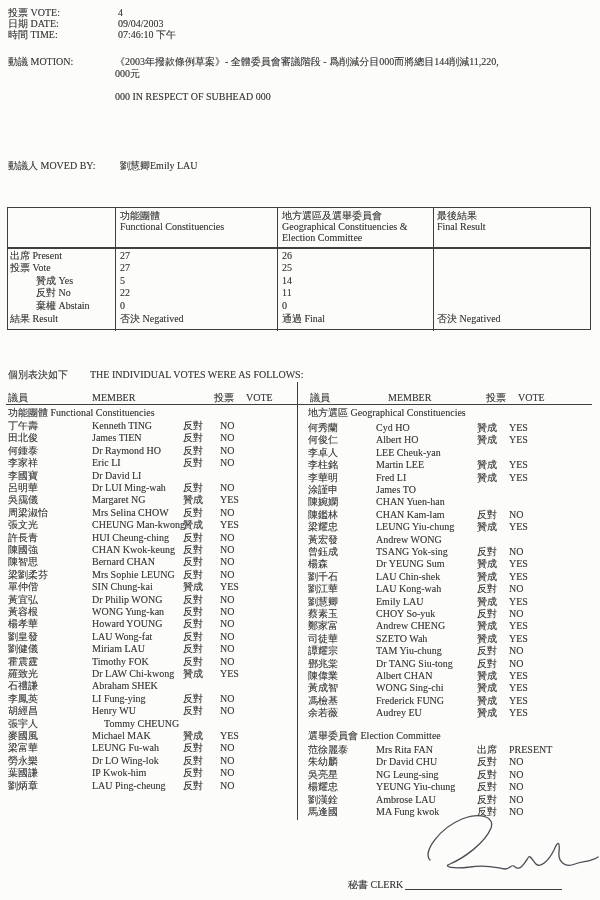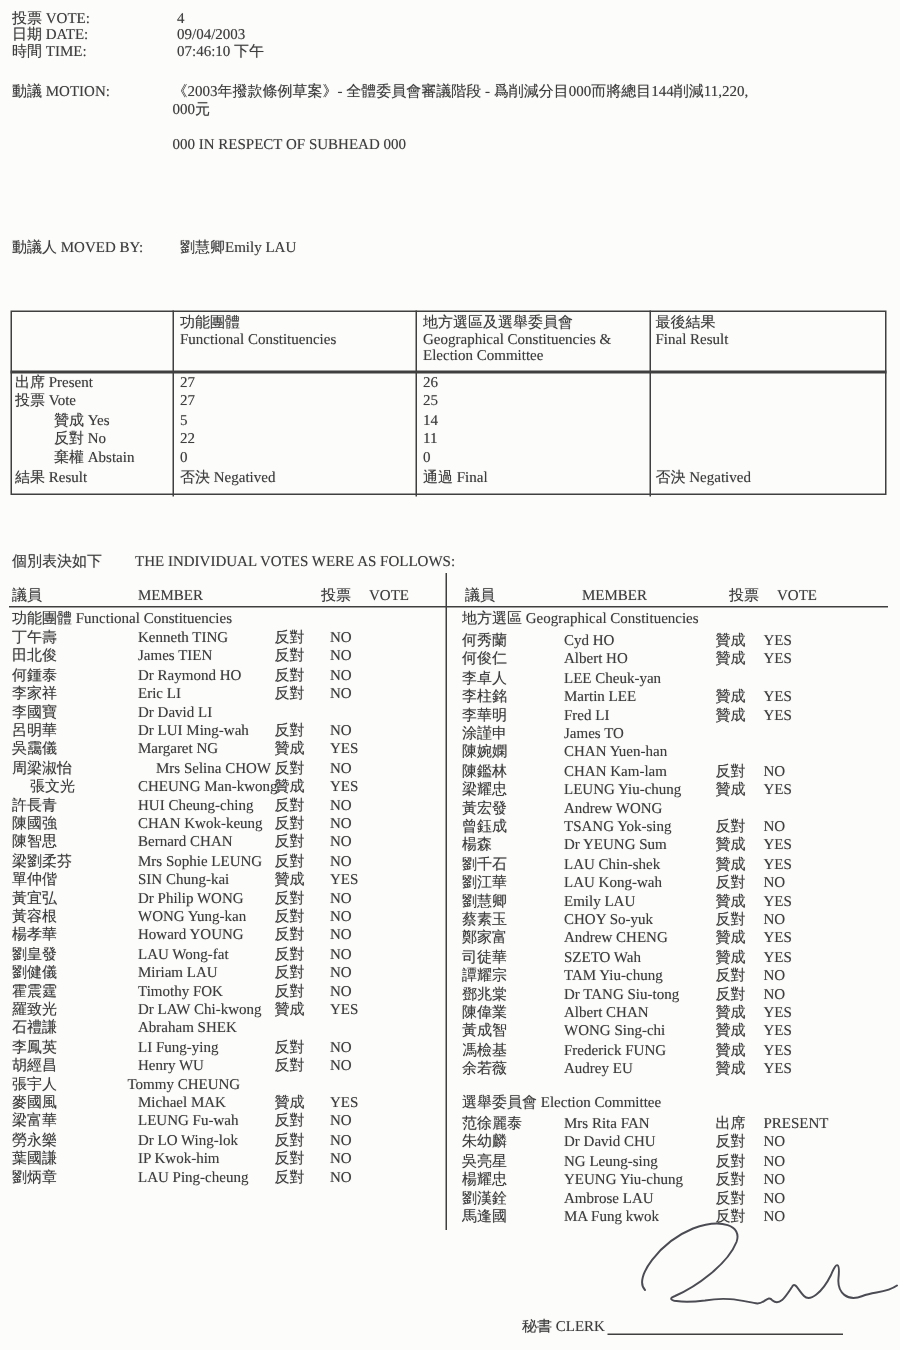--- a/index.html
+++ b/index.html
@@ -107,24 +107,24 @@
       <div class="t" style="left: 92px; top: 469.6px;">Dr David LI</div>
       <div class="t" style="left: 8px; top: 482px;">呂明華</div>
       <div class="t" style="left: 92px; top: 482px;">Dr LUI Ming-wah</div>
       <div class="t" style="left: 183px; top: 482px;">反對</div>
       <div class="t" style="left: 220px; top: 482px;">NO</div>
       <div class="t" style="left: 8px; top: 494.4px;">吳靄儀</div>
       <div class="t" style="left: 92px; top: 494.4px;">Margaret NG</div>
       <div class="t" style="left: 183px; top: 494.4px;">贊成</div>
       <div class="t" style="left: 220px; top: 494.4px;">YES</div>
       <div class="t" style="left: 8px; top: 506.8px;">周梁淑怡</div>
-      <div class="t" style="left: 104px; top: 506.8px;">Mrs Selina CHOW</div>
+      <div class="t" style="left: 92px; top: 506.8px;">Mrs Selina CHOW</div>
       <div class="t" style="left: 183px; top: 506.8px;">反對</div>
       <div class="t" style="left: 220px; top: 506.8px;">NO</div>
-      <div class="t" style="left: 8px; top: 519.2px; margin-left: 12px;">張文光</div>
+      <div class="t" style="left: 8px; top: 519.2px;">張文光</div>
       <div class="t" style="left: 92px; top: 519.2px;">CHEUNG Man-kwong</div>
       <div class="t" style="left: 183px; top: 519.2px;">贊成</div>
       <div class="t" style="left: 220px; top: 519.2px;">YES</div>
       <div class="t" style="left: 8px; top: 531.6px;">許長青</div>
       <div class="t" style="left: 92px; top: 531.6px;">HUI Cheung-ching</div>
       <div class="t" style="left: 183px; top: 531.6px;">反對</div>
       <div class="t" style="left: 220px; top: 531.6px;">NO</div>
       <div class="t" style="left: 8px; top: 544px;">陳國強</div>
       <div class="t" style="left: 92px; top: 544px;">CHAN Kwok-keung</div>
       <div class="t" style="left: 183px; top: 544px;">反對</div>
@@ -173,21 +173,21 @@
       <div class="t" style="left: 92px; top: 680.4px;">Abraham SHEK</div>
       <div class="t" style="left: 8px; top: 692.8px;">李鳳英</div>
       <div class="t" style="left: 92px; top: 692.8px;">LI Fung-ying</div>
       <div class="t" style="left: 183px; top: 692.8px;">反對</div>
       <div class="t" style="left: 220px; top: 692.8px;">NO</div>
       <div class="t" style="left: 8px; top: 705.2px;">胡經昌</div>
       <div class="t" style="left: 92px; top: 705.2px;">Henry WU</div>
       <div class="t" style="left: 183px; top: 705.2px;">反對</div>
       <div class="t" style="left: 220px; top: 705.2px;">NO</div>
       <div class="t" style="left: 8px; top: 717.6px;">張宇人</div>
-      <div class="t" style="left: 85px; top: 717.6px;">Tommy CHEUNG</div>
+      <div class="t" style="left: 104px; top: 717.6px;">Tommy CHEUNG</div>
       <div class="t" style="left: 8px; top: 730px;">麥國風</div>
       <div class="t" style="left: 92px; top: 730px;">Michael MAK</div>
       <div class="t" style="left: 183px; top: 730px;">贊成</div>
       <div class="t" style="left: 220px; top: 730px;">YES</div>
       <div class="t" style="left: 8px; top: 742.4px;">梁富華</div>
       <div class="t" style="left: 92px; top: 742.4px;">LEUNG Fu-wah</div>
       <div class="t" style="left: 183px; top: 742.4px;">反對</div>
       <div class="t" style="left: 220px; top: 742.4px;">NO</div>
       <div class="t" style="left: 8px; top: 754.8px;">勞永樂</div>
       <div class="t" style="left: 92px; top: 754.8px;">Dr LO Wing-lok</div>

